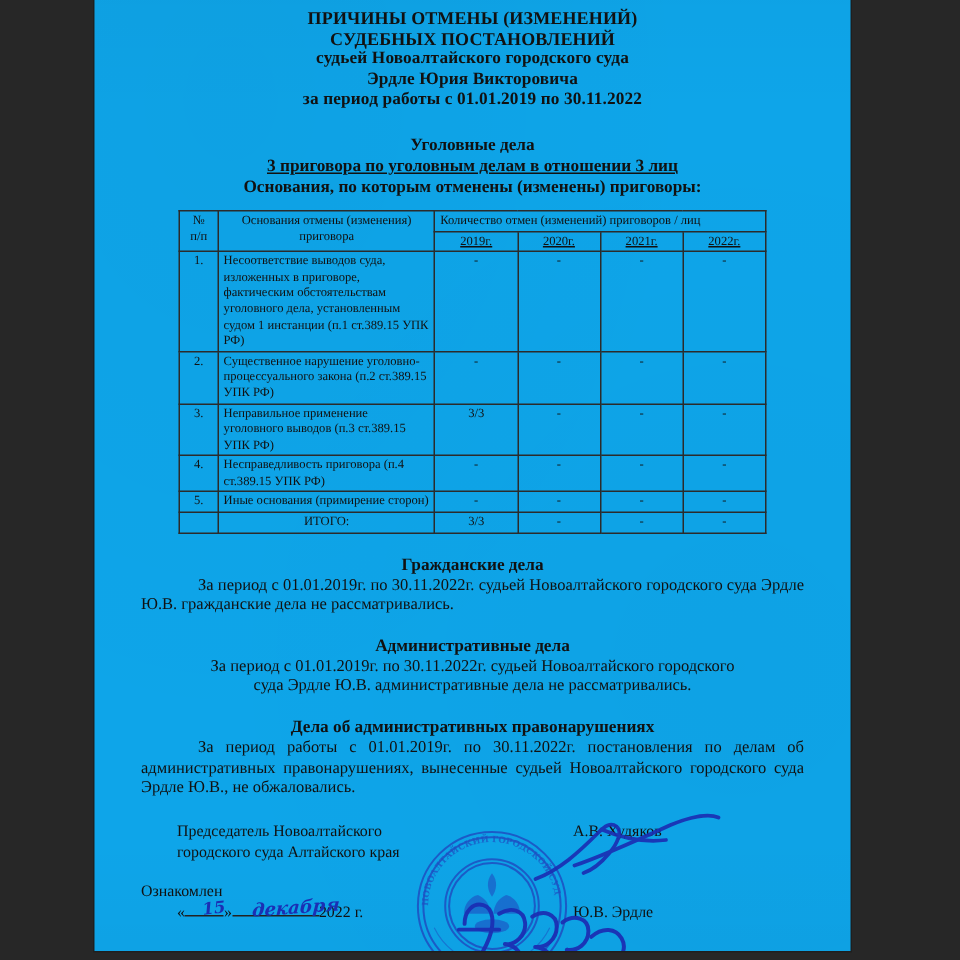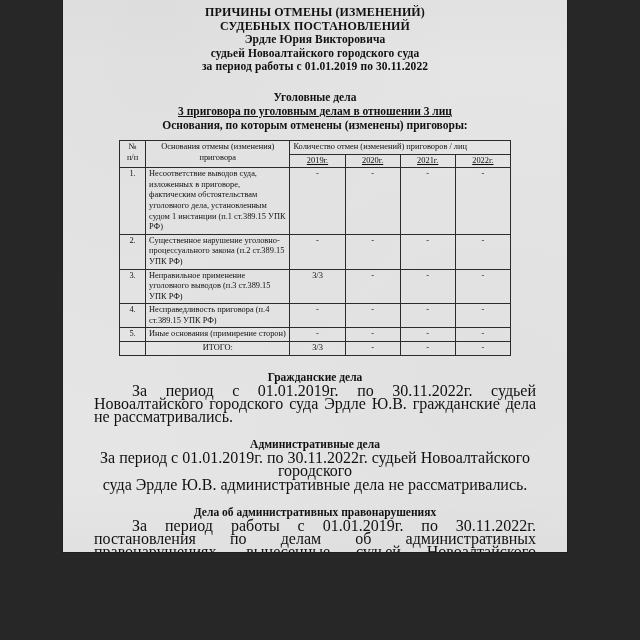--- a/index.html
+++ b/index.html
@@ -19,22 +19,22 @@
     width: 640px;
     height: 640px;
     background: #272727;
   }
 
   #paper {
     position: absolute;
     left: 63px;
     top: 0;
     width: 504px;
-    height: 552px;
-    background: #e5e5e5;
+    height: 634px;
+    background: #0ea5e9;
     color: #111;
     overflow: hidden;
     box-shadow: 0 0 0 1px rgba(0,0,0,0.18);
   }
 
   
   #paper::after {
     content: "";
     position: absolute;
     inset: 0;
@@ -110,21 +110,21 @@
   }
   td.val { text-align: center; vertical-align: top; padding-top: 2px; }
   td.rownum { text-align: center; vertical-align: top; padding-top: 1px; }
   td.total-lbl {
     text-align: center;
     padding-left: 8px;
   }
 
   
   .para {
-    font-size: 16px;
+    font-size: 11px;
     line-height: 13.2px;
     text-align: justify;
     text-indent: 38px;
     margin: 0;
   }
   .para.center {
     text-align: center;
     text-indent: 0;
   }
 
@@ -202,22 +202,22 @@
 <body>
 
 <div id="scan-backdrop">
 
   <div id="paper">
     <div class="doc">
 
       <div class="ttl-block">
         <div class="l1">ПРИЧИНЫ ОТМЕНЫ (ИЗМЕНЕНИЙ)</div>
         <div class="l2">СУДЕБНЫХ ПОСТАНОВЛЕНИЙ</div>
+        <div>судьей Новоалтайского городского суда</div>
         <div>Эрдле Юрия Викторовича</div>
-        <div>судьей Новоалтайского городского суда</div>
         <div>за период работы с 01.01.2019 по 30.11.2022</div>
       </div>
 
       <div class="gap-16"></div>
 
       <div class="sect-head">Уголовные дела</div>
       <div class="sect-head u">3 приговора по уголовным делам в отношении 3 лиц</div>
       <div class="sect-head">Основания, по которым отменены (изменены) приговоры:</div>
 
       <div class="gap-8"></div>
@@ -362,20 +362,21 @@
             <path d="M108 44 C124 34 142 40 142 58 C142 76 126 88 112 86 C126 88 140 98 136 116 C132 132 114 138 100 130"></path>
             <path d="M150 52 C166 40 186 46 186 64 C186 82 170 92 156 90 C172 92 184 102 182 118"></path>
             <path d="M190 72 C206 58 224 60 232 74 C240 88 232 104 218 106 C234 104 248 112 252 124"></path>
             <path d="M246 120 C262 108 276 98 288 96"></path>
           </g>
         </svg>
 
         <div class="sig-row">
           <div class="sig-left">
             <div>Председатель  Новоалтайского</div>
+            <div>городского суда Алтайского края</div>
           </div>
           <div class="sig-right">А.В. Худяков</div>
         </div>
 
         <div class="gap-12"></div>
 
         <div>Ознакомлен</div>
 
         <div class="sig-row">
           <div class="sig-left">

